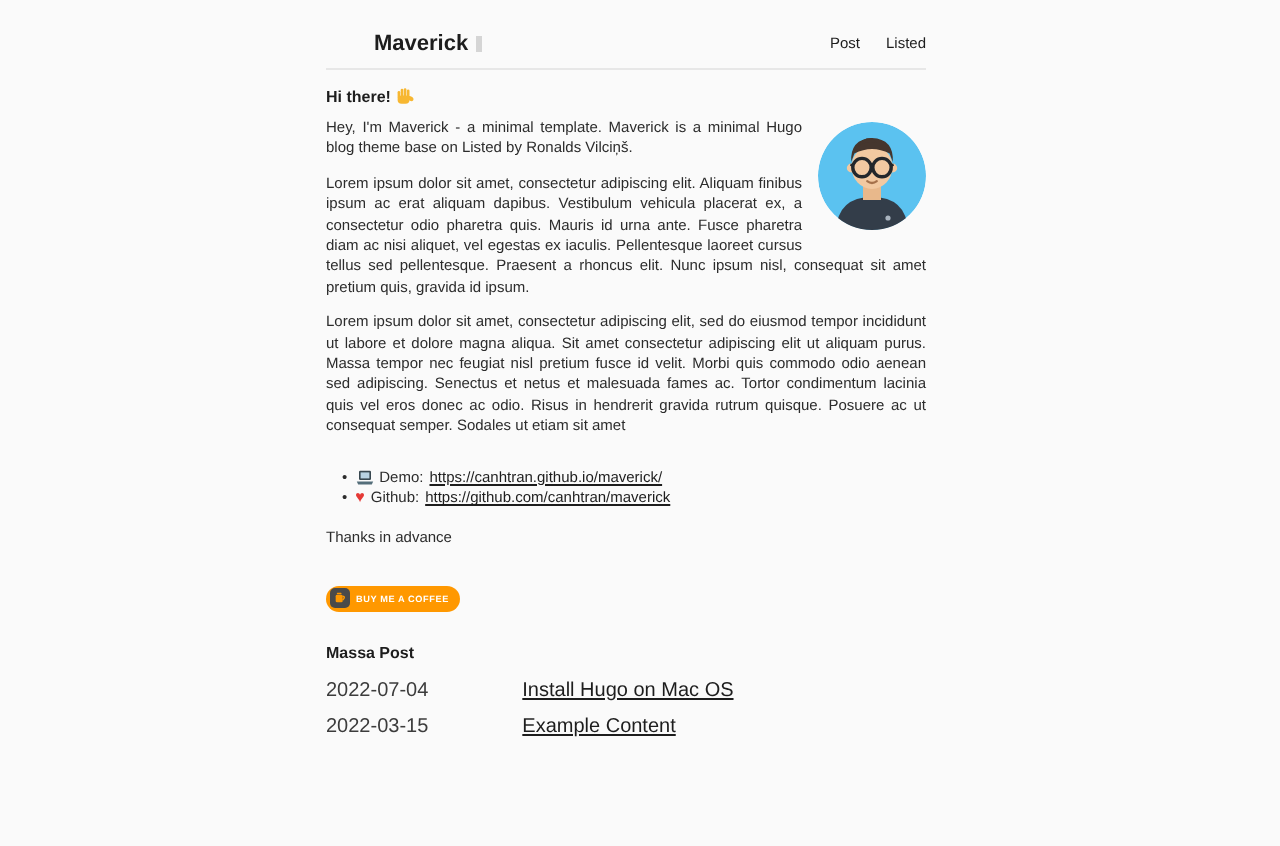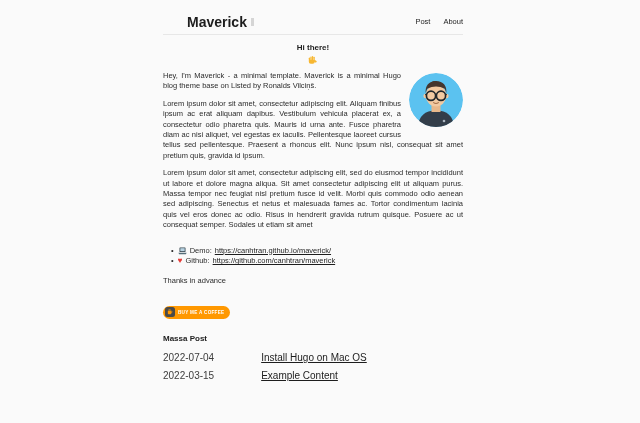--- a/index.html
+++ b/index.html
@@ -7,28 +7,28 @@
   body {
     background: #fafafa;
     font-family: "Liberation Sans", "DejaVu Sans", sans-serif;
     color: #222222;
   }
   .container { width: 300px; margin-left: 163px; padding-top: 16px; }
 
   
   .site-header { display: flex; justify-content: space-between; align-items: center; height: 11px; }
   .site-title-wrap { display: flex; align-items: center; }
-  .site-title { font-size: 14px; font-weight: bold; color: #1d1d1d; text-decoration: none; padding-left: 24px; }
+  .site-title { font-size: 11px; font-weight: bold; color: #1d1d1d; text-decoration: none; padding-left: 24px; }
   .title-cursor { display: inline-block; width: 3px; height: 8px; background: #d5d5d5; margin-left: 4px; }
   .nav { display: flex; gap: 13px; justify-content: space-between; }
   .nav a { font-size: 7.5px; color: #1d1d1d; text-decoration: none; }
   .divider { border: none; border-top: 1px solid #e7e7e7; margin-top: 7px; }
 
   
-  h2.hi { font-size: 8px; font-weight: bold; margin: 8px 0 6px; color: #1d1d1d; display: flex; align-items: center; gap: 3px; flex-direction: column; }
+  h2.hi { font-size: 8px; font-weight: bold; margin: 8px 0 6px; color: #1d1d1d; display: flex; align-items: center; gap: 3px; }
   .avatar { float: right; margin: 2px 0 6px 8px; }
   p.body-text {
     font-size: 7.5px; line-height: 10.4px; text-align: justify;
     color: #2c2c2c; margin-bottom: 7px;
   }
   ul.resource-list { list-style: none; margin: 8px 0 9px; padding-left: 8px; }
   ul.resource-list li { font-size: 7.5px; line-height: 10.5px; display: flex; align-items: center; gap: 3px; color: #2c2c2c; }
   ul.resource-list li .bullet { color: #2c2c2c; margin-right: 1px; }
   ul.resource-list a { color: #1d1d1d; text-decoration: underline; }
   .heart { color: #e53935; font-size: 8px; line-height: 8px; }
@@ -60,21 +60,21 @@
 <div class="container">
 
   
   <div class="site-header">
     <div class="site-title-wrap">
       <a href="#" class="site-title">Maverick</a>
       <span class="title-cursor"></span>
     </div>
     <nav class="nav">
       <a href="#">Post</a>
-      <a href="#">About</a>
+      <a href="#">Listed</a>
     </nav>
   </div>
   <hr class="divider">
 
   
   <h2 class="hi">
     <span>Hi there!</span>
     <svg class="wave" width="10" height="10" viewBox="0 0 20 20">
       <g fill="#f7b731">
         <rect x="1.6" y="5" width="2.6" height="8" rx="1.3"></rect>

